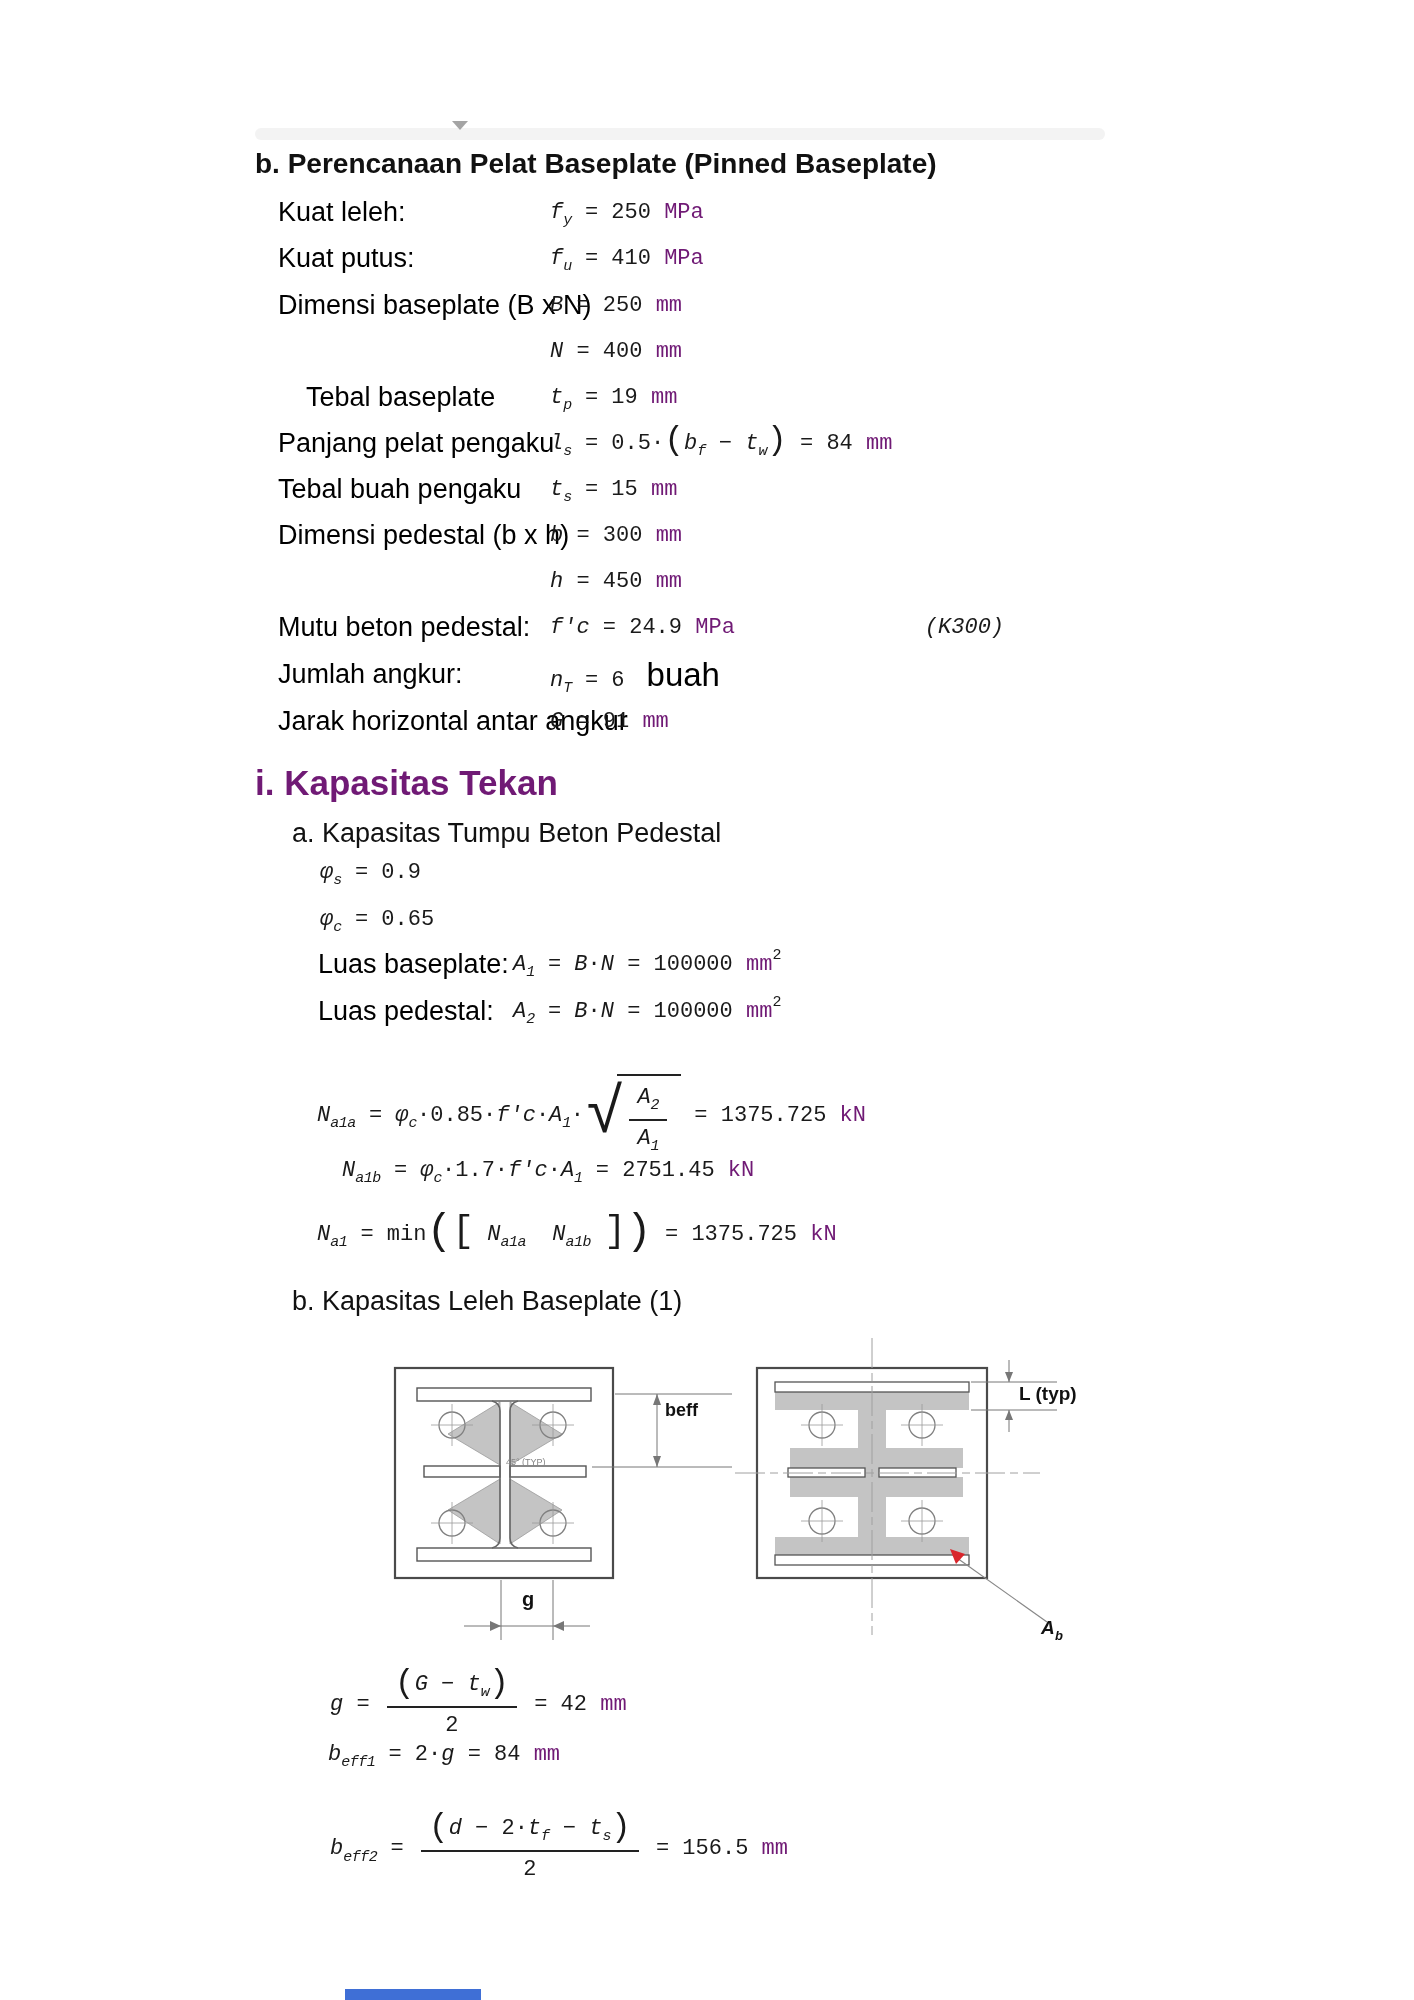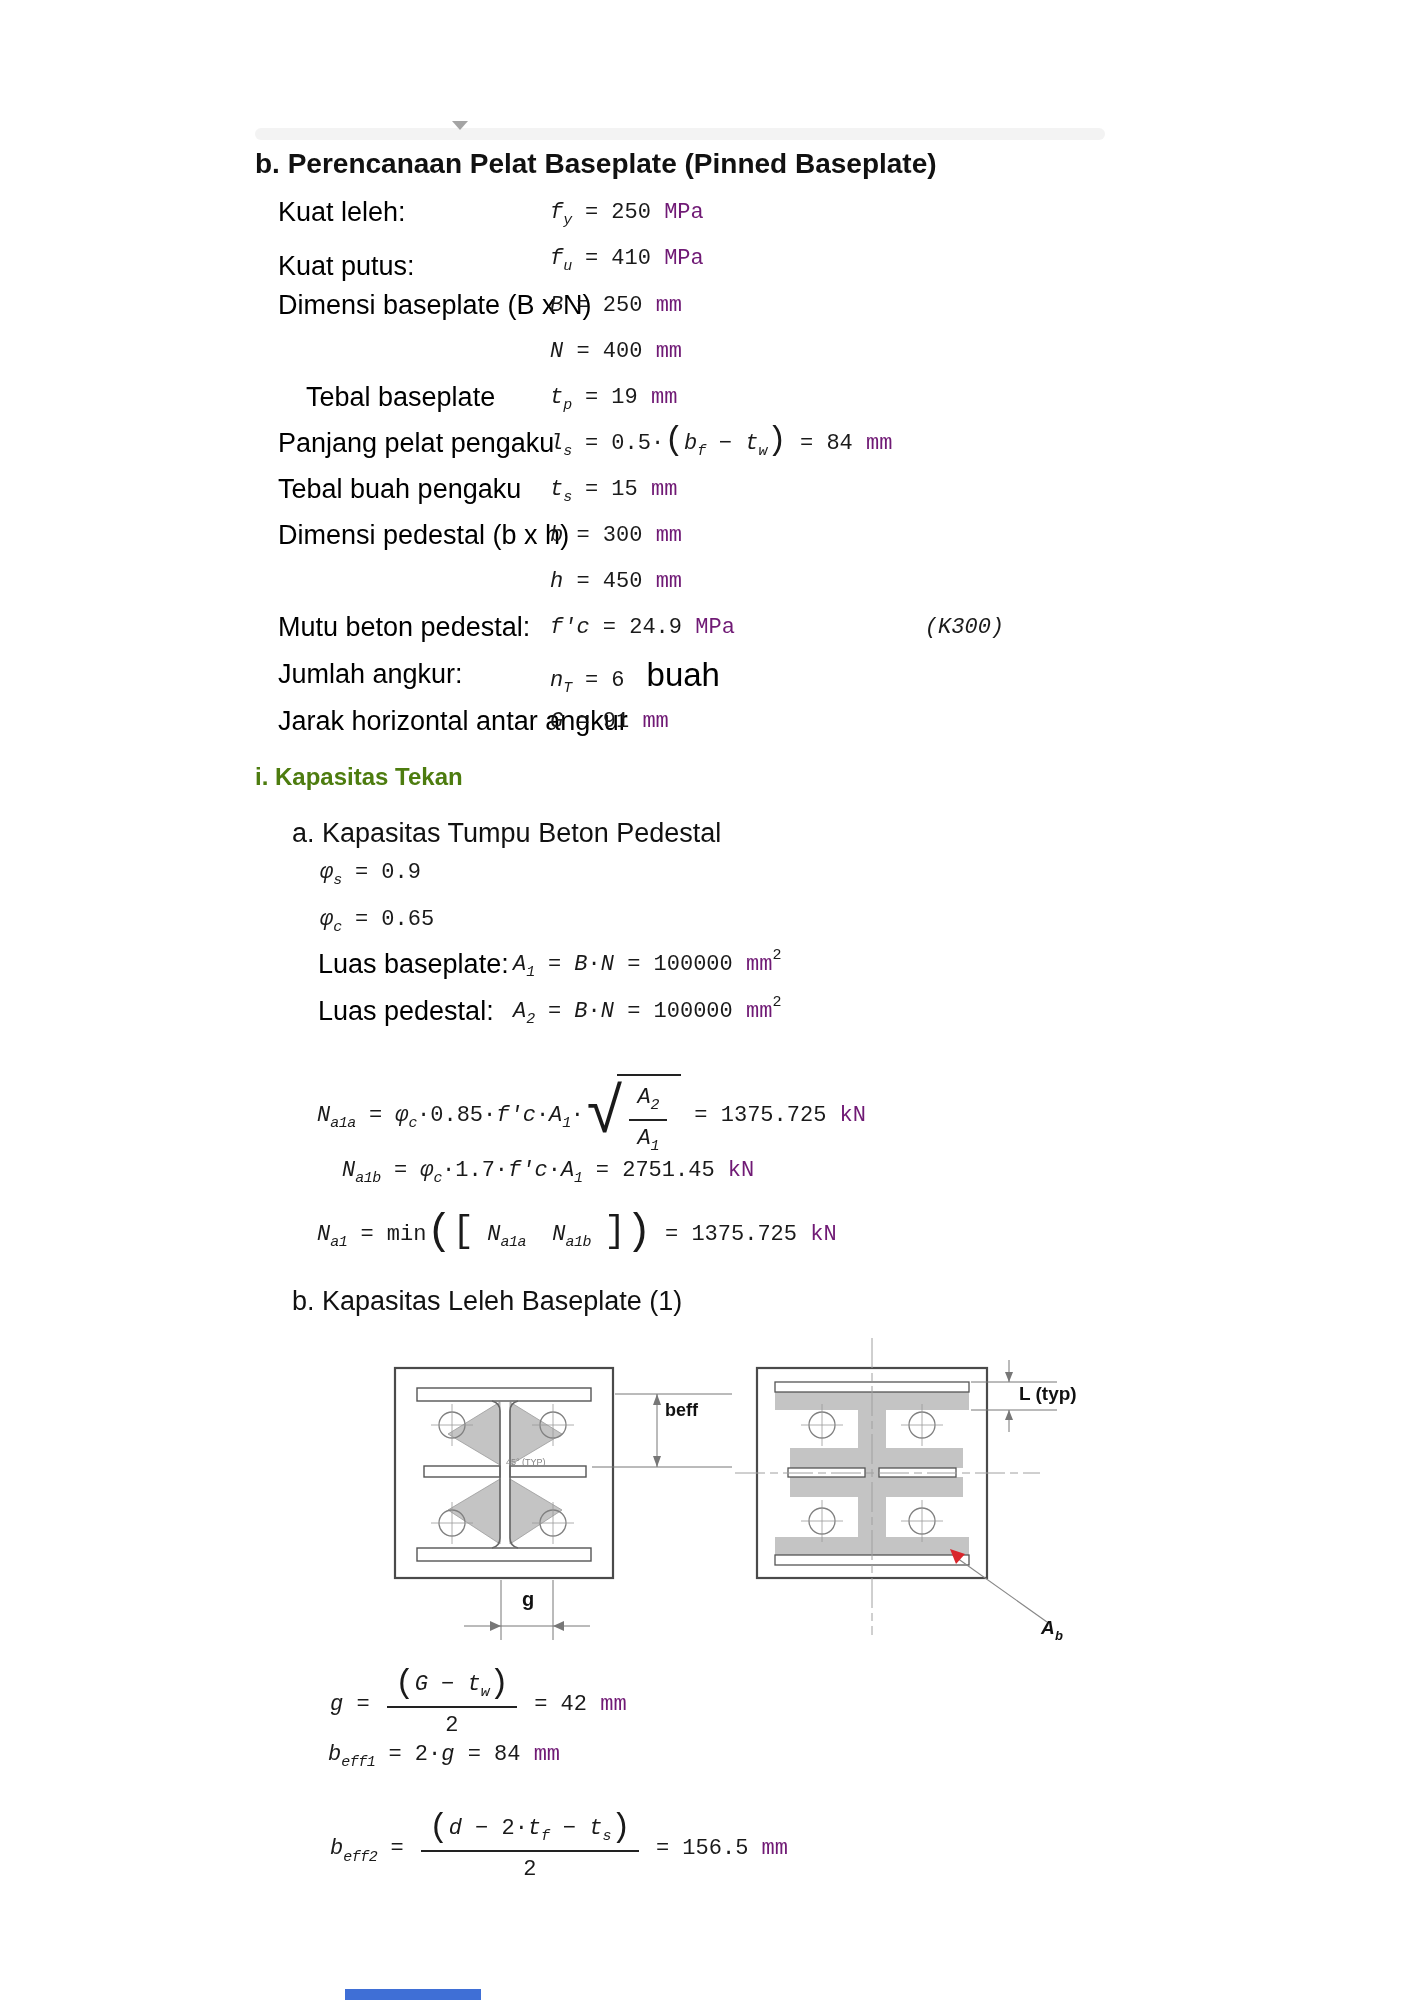--- a/index.html
+++ b/index.html
@@ -1,20 +1,20 @@
 <!DOCTYPE html>
 <html><head>
 <meta charset="utf-8">
 <style>
   html,body{margin:0;padding:0;background:#ffffff;}
   #page{position:relative;width:1131px;height:2000px;background:#ffffff;overflow:hidden;
         font-family:"Liberation Sans",sans-serif;color:#000;}
   .abs{position:absolute;}
   .doc-title{font-size:28px;font-weight:bold;color:#111;}
-  .sec-title{font-size:24px;font-weight:bold;color:#4d7c0f;}
+  .sec-title{font-size:35px;font-weight:bold;color:#701a75;}
   .sub-title{font-size:27px;color:#111;}
   .label{font-size:27px;color:#000;line-height:30px;}
   .math{font-family:"Liberation Mono","DejaVu Sans Mono",monospace;font-size:22px;color:#1a1a1a;line-height:30px;}
   .math span{white-space:pre;}
   .t-v{font-style:italic;}
   .t-s{font-style:italic;font-size:15px;position:relative;top:0.42em;letter-spacing:-0.5px;}
   .t-n{}
   .t-u{color:#701a75;}
   .t-p{font-family:"Liberation Sans",sans-serif;font-size:33px;color:#000;}
   .t-sup{font-size:15px;position:relative;top:-0.72em;}
@@ -40,21 +40,21 @@
 <div id="page">
 
   <div class="abs smudge" style="left:255px;top:128px;width:850px;height:12px;"></div>
   <div class="abs chev" style="left:452px;top:121px;"></div>
 
   <div class="abs doc-title" style="left:255px;top:148px;">b. Perencanaan Pelat Baseplate (Pinned Baseplate)</div>
 
   <div class="abs label" style="left:278px;top:197px;">Kuat leleh:</div>
   <div class="abs math" style="left:550px;top:198px;"><span class="t-v">f</span><span class="t-s">y</span><span class="t-n"> = 250 </span><span class="t-u">MPa</span></div>
 
-  <div class="abs label" style="left:278px;top:243px;margin-top:8px;">Kuat putus:</div>
+  <div class="abs label" style="left:278px;top:243px;">Kuat putus:</div>
   <div class="abs math" style="left:550px;top:244px;"><span class="t-v">f</span><span class="t-s">u</span><span class="t-n"> = 410 </span><span class="t-u">MPa</span></div>
 
   <div class="abs label" style="left:278px;top:290px;">Dimensi baseplate (B x N)</div>
   <div class="abs math" style="left:550px;top:291px;"><span class="t-v">B</span><span class="t-n"> = 250 </span><span class="t-u">mm</span></div>
 
   <div class="abs math" style="left:550px;top:337px;"><span class="t-v">N</span><span class="t-n"> = 400 </span><span class="t-u">mm</span></div>
 
   <div class="abs label" style="left:278px;top:382px;margin-left:28px;">Tebal baseplate</div>
   <div class="abs math" style="left:550px;top:383px;"><span class="t-v">t</span><span class="t-s">p</span><span class="t-n"> = 19 </span><span class="t-u">mm</span></div>
 

